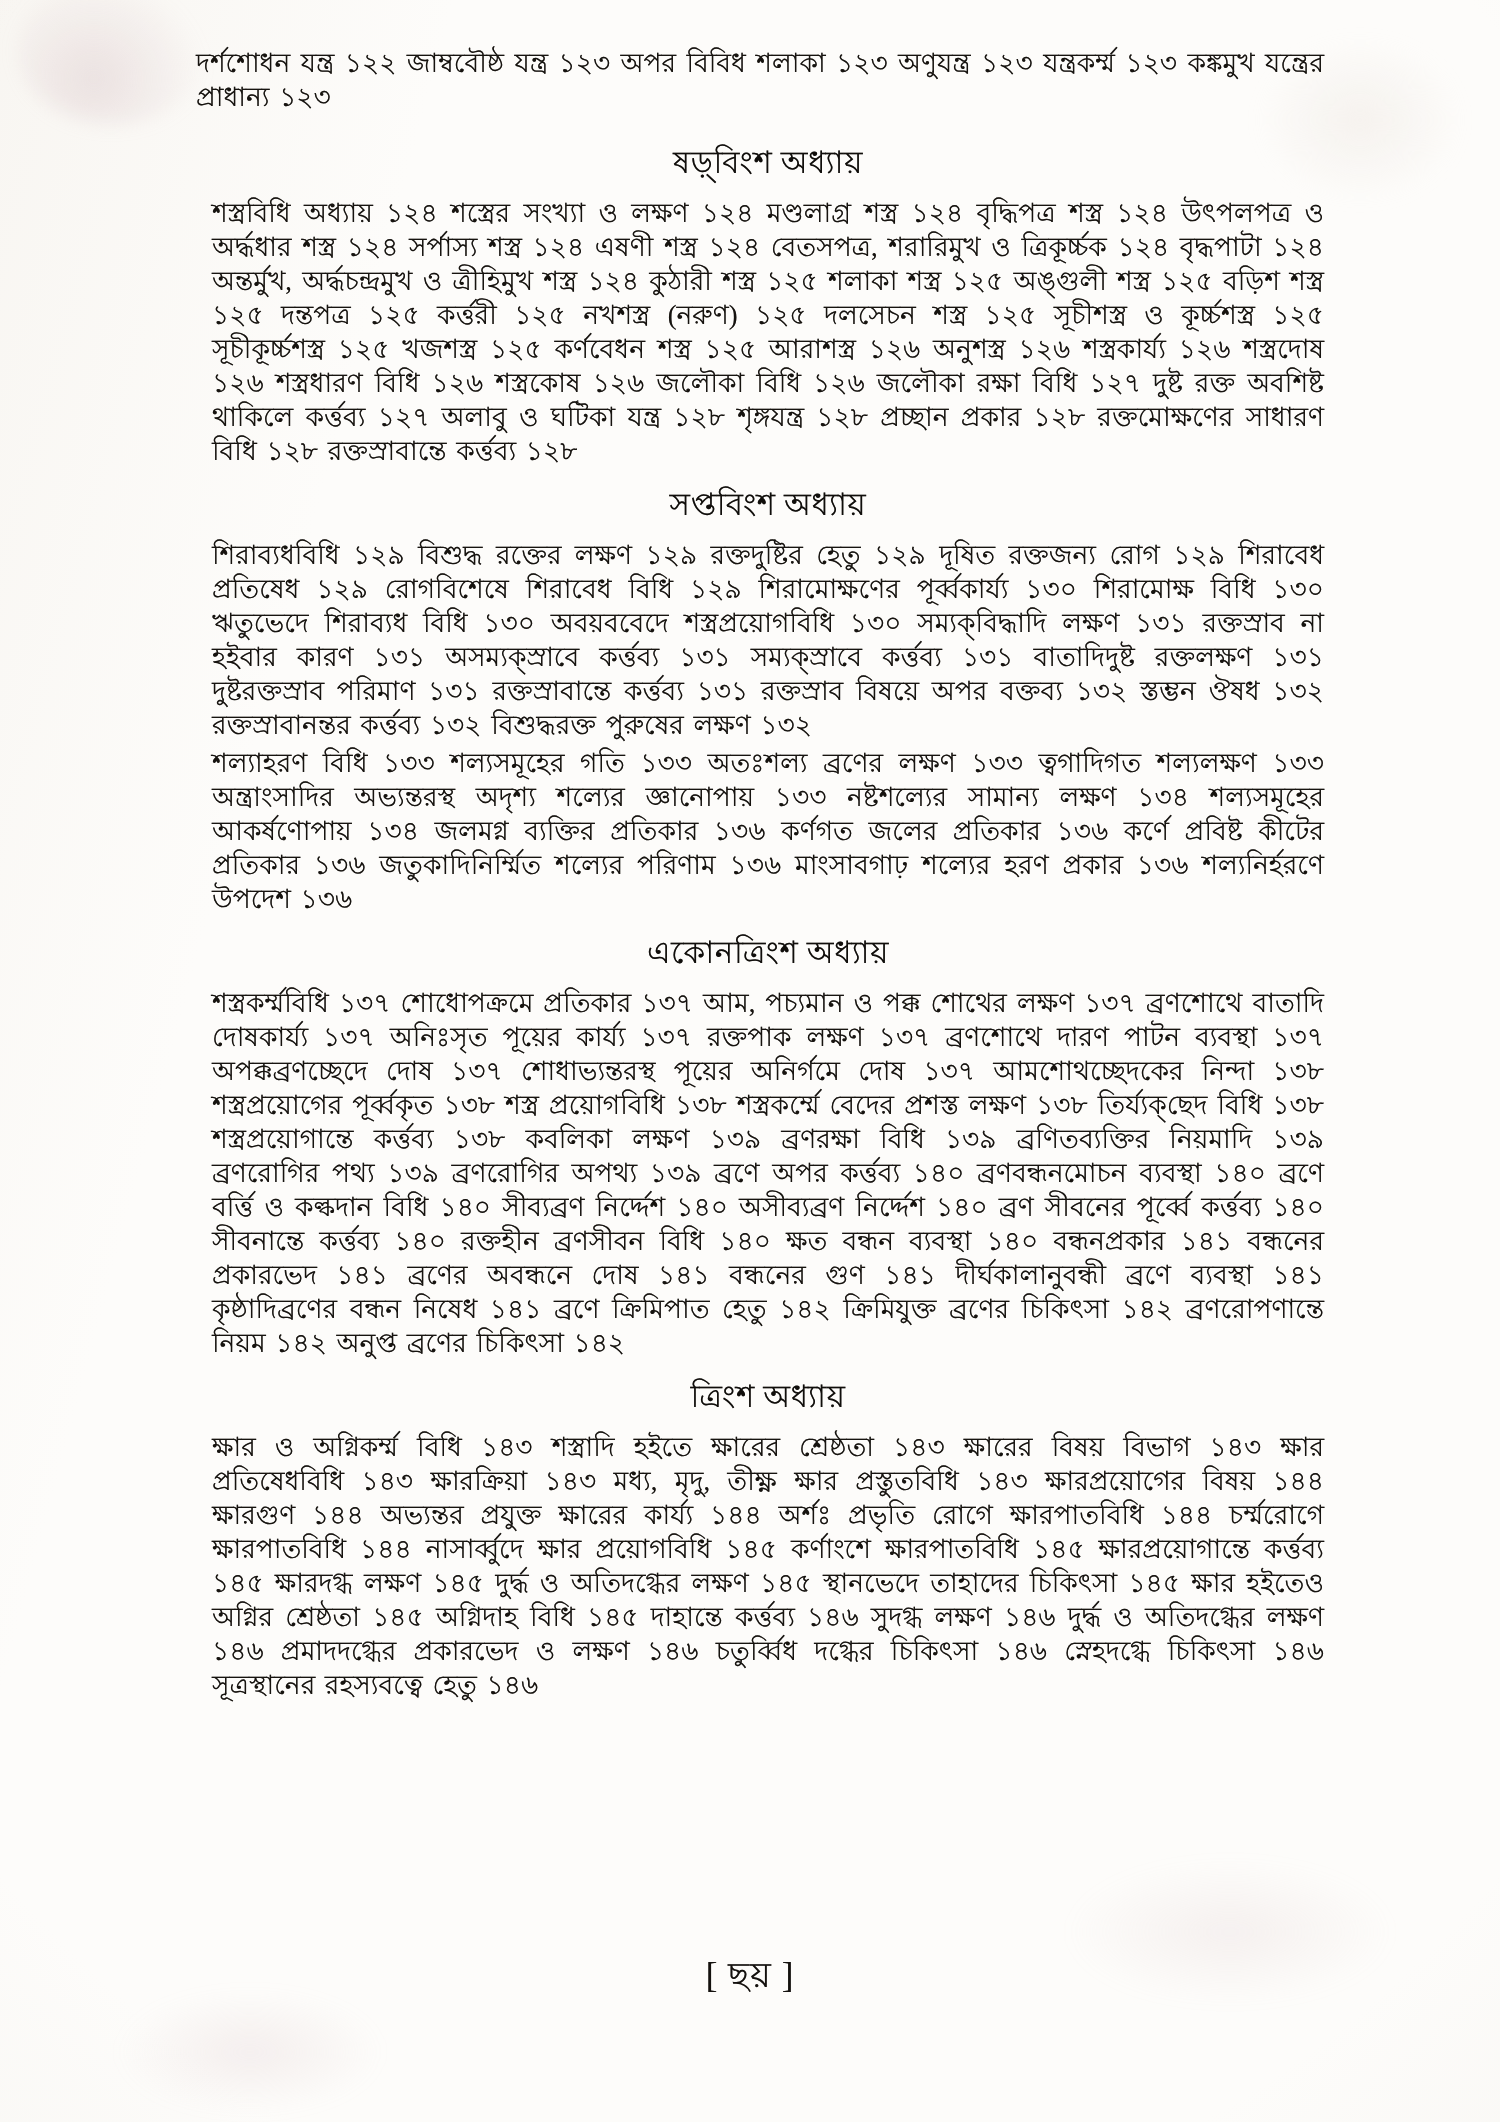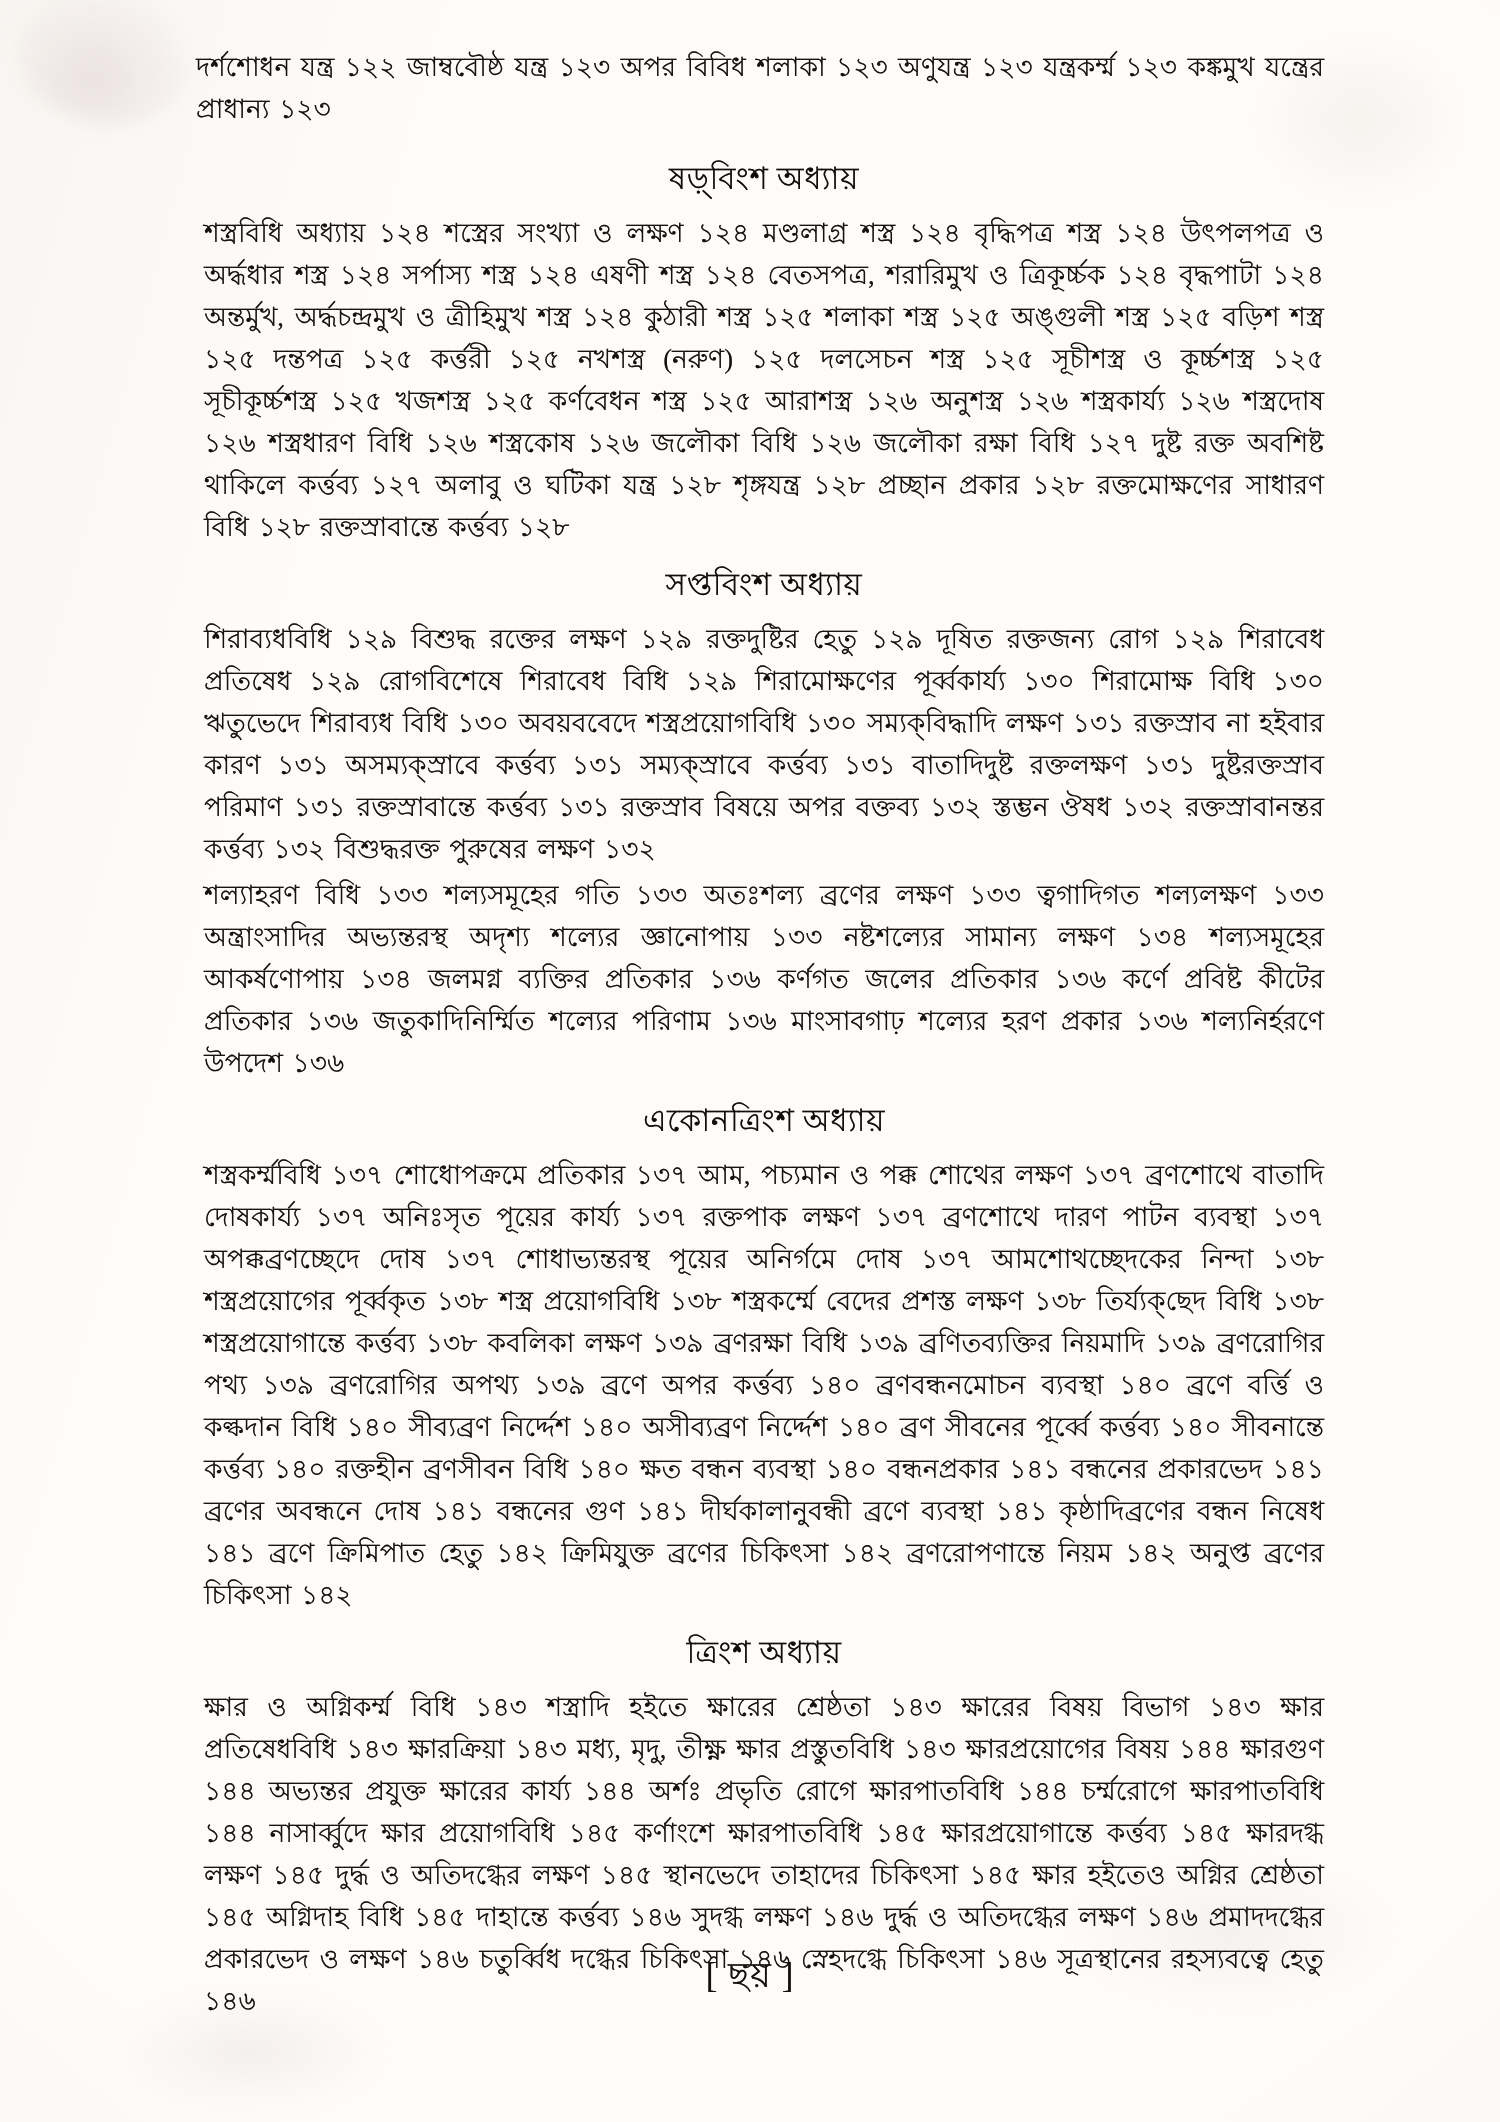--- a/index.html
+++ b/index.html
@@ -54,21 +54,21 @@
     position: absolute;
     left: 196px;
     top: 46px;
     width: 1128px;
   }
 
   
   .entry-block {
     font-family: "Liberation Serif", "DejaVu Serif", serif;
     font-size: 26.5px;
-    line-height: 42px;
+    line-height: 34px;
     color: #16130f;
     text-align: justify;
     text-justify: inter-word;
     word-spacing: 3px;
     margin: 0 0 6px 0;
     -webkit-font-smoothing: none;
   }
   .entry-block:last-child { margin-bottom: 0; }
 
   
@@ -80,21 +80,21 @@
     font-family: "Liberation Serif", "DejaVu Serif", serif;
     font-size: 31px;
     line-height: 46px;
     color: #100e0b;
     text-align: center;
     margin: 14px 0 10px 0;
     letter-spacing: 0.6px;
     font-weight: 400;
   }
 
-  .section { margin: 0 0 4px 8px; }
+  .section { margin: 0 0 4px 16px; }
 
   .page-folio {
     position: absolute;
     left: 0;
     right: 0;
     top: 1948px;
     text-align: center;
     font-family: "Liberation Serif", "DejaVu Serif", serif;
     font-size: 35px;
     color: #14110e;

